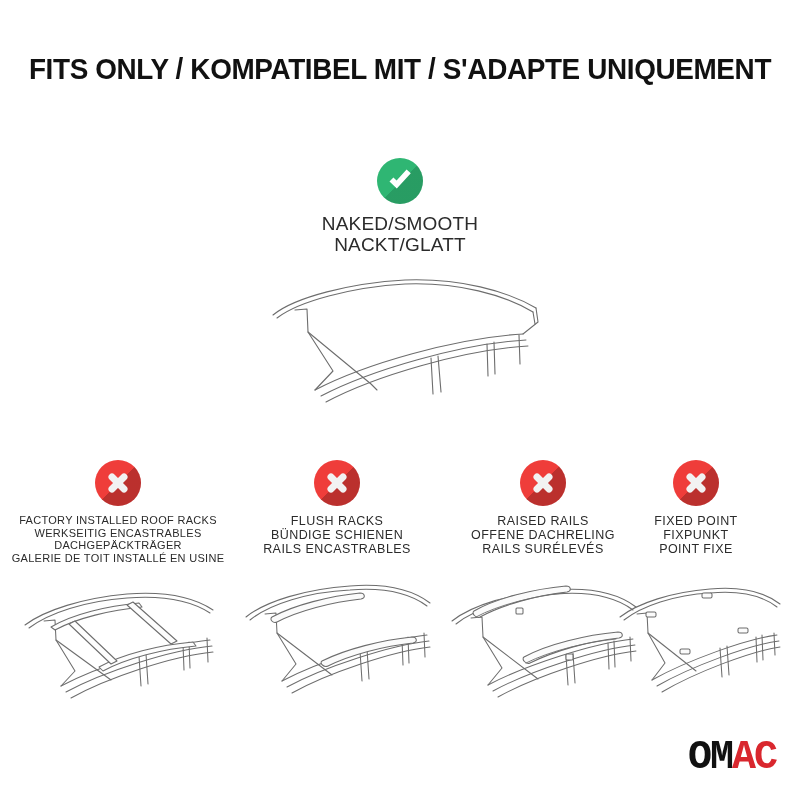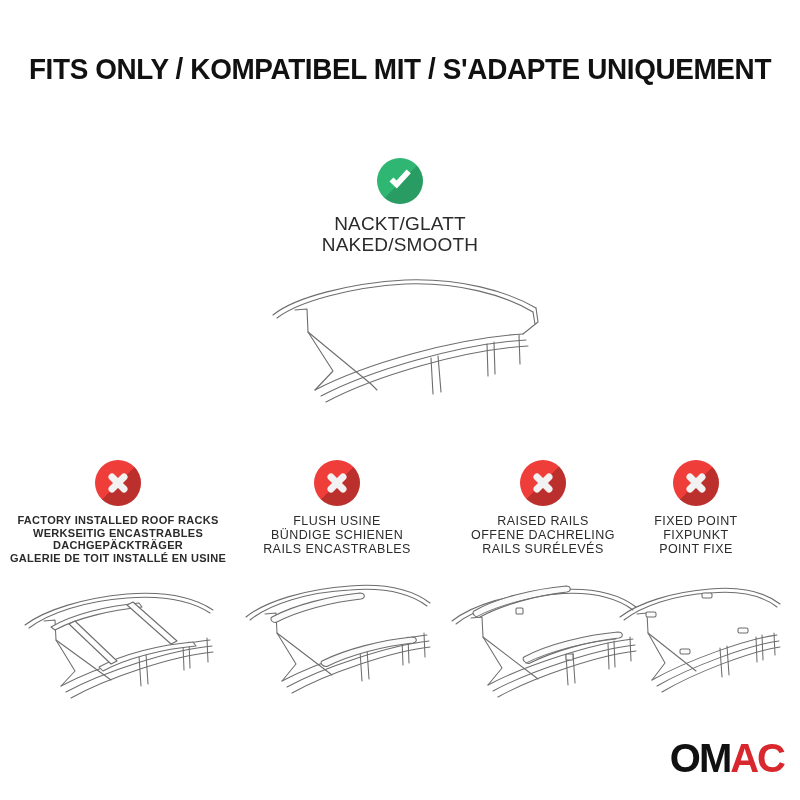--- a/index.html
+++ b/index.html
@@ -104,54 +104,54 @@
     letter-spacing: 0.45px;
     color: #2b2b2b;
   }
   .cell-text.small {
     font-size: 11px;
     line-height: 12.5px;
     letter-spacing: 0.3px;
   }
 
   
-  #cell-0 { left: 7px;   width: 222px; font-weight: bold; }
+  #cell-0 { left: 7px;   width: 222px; }
   #cell-1 { left: 232px; width: 210px; }
   #cell-2 { left: 438px; width: 210px; }
   #cell-3 { left: 608px; width: 176px; }
 
   
   .logo {
     position: absolute;
-    right: 16px;
+    right: 24px;
     bottom: 22px;
     font-weight: bold;
     font-size: 40px;
     letter-spacing: -2px;
     line-height: 40px;
-    font-family: Liberation Sans, sans-serif;
+    font-family: Liberation Mono, monospace;
   }
   .logo .om { color: #111111; }
   .logo .ac { color: #d9272e; }
 </style>
 </head>
 <body>
 
 <div class="title">FITS ONLY / KOMPATIBEL MIT / S'ADAPTE UNIQUEMENT</div>
 
 <div class="approved">
   <div class="badge ok">
     <div class="shadow"></div>
     <svg width="46" height="46" viewBox="0 0 46 46">
       <path d="M12.5 23.6 L19.8 30.6 L33.8 15.2 L29.6 11.6 L19.6 22.6 L16.4 19.6 Z" fill="#ffffff"></path>
     </svg>
   </div>
   <div class="label-block">
+    <div>NAKED/SMOOTH</div>
     <div>NACKT/GLATT</div>
-    <div>NAKED/SMOOTH</div>
   </div>
 </div>
 
 <svg class="art-top" viewBox="0 0 310 150">
   <g fill="none" stroke="#6d6d6d" stroke-width="1.1" stroke-linecap="round" stroke-linejoin="round">
     <path d="M18 43 C40 25 96 11 150 8 C205 6 252 19 281 36"></path>
     <path d="M22 46 C44 29 98 15 150 12 C203 10 250 23 278 40"></path>
     <path d="M40 38 L52 37 L53 60 L78 99 L60 118"></path>
     <path d="M53 60 L116 112 L122 118"></path>
     <path d="M281 36 L283 50 L268 62"></path>
@@ -213,21 +213,21 @@
     <div class="badge no">
       <div class="shadow"></div>
       <svg width="46" height="46" viewBox="0 0 46 46">
         <g fill="#f2f2f2">
           <rect x="11" y="19.5" width="24" height="7" rx="3.5" transform="rotate(45 23 23)"></rect>
           <rect x="11" y="19.5" width="24" height="7" rx="3.5" transform="rotate(-45 23 23)"></rect>
         </g>
       </svg>
     </div>
     <div class="cell-text">
-      <div>FLUSH USINE</div>
+      <div>FLUSH RACKS</div>
       <div>BÜNDIGE SCHIENEN</div>
       <div>RAILS ENCASTRABLES</div>
     </div>
     <svg width="210" height="170" viewBox="0 0 210 170" style="margin-top:9px">
       <g fill="none" stroke="#6d6d6d" stroke-width="1.05" stroke-linecap="round" stroke-linejoin="round">
         <path d="M14 52 C34 36 74 24 118 21 C156 18 182 26 198 38"></path>
         <path d="M18 55 C38 39 76 27 118 25 C155 22 180 30 195 41"></path>
         <path d="M33 49 L44 48 L45 68 L64 99 L50 116"></path>
         <path d="M45 68 L100 110"></path>
         <path d="M50 116 C88 96 156 74 195 70"></path>

